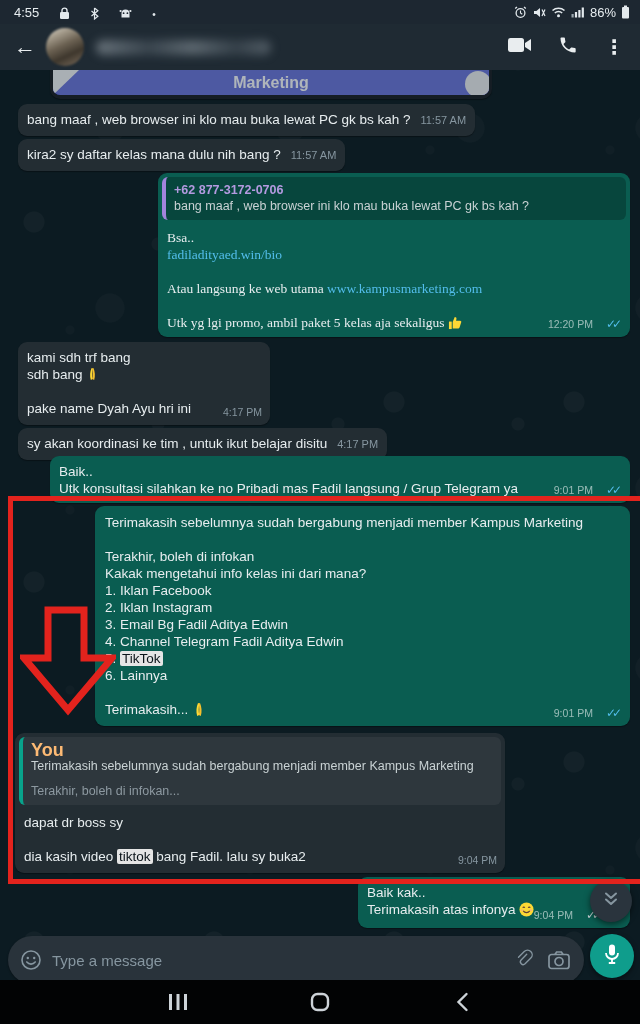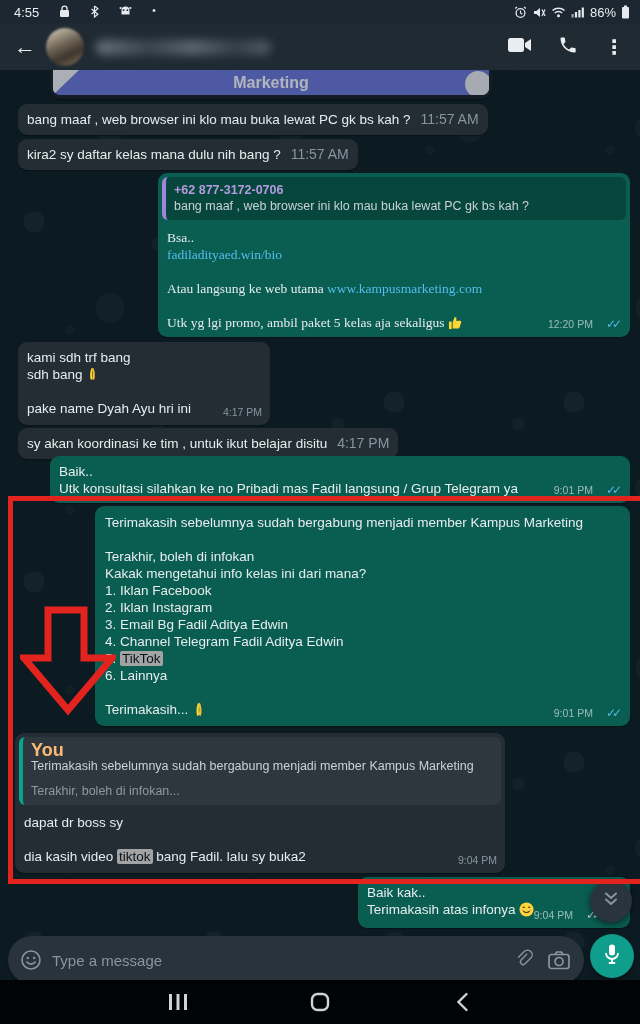--- a/index.html
+++ b/index.html
@@ -8,56 +8,56 @@
     background-color:#0c1b22;
     background-image:
       radial-gradient(circle at 34px 42px, rgba(255,255,255,.030) 0 10px, transparent 11px),
       radial-gradient(circle at 110px 128px, rgba(255,255,255,.022) 0 14px, transparent 15px),
       radial-gradient(circle at 158px 64px, rgba(255,255,255,.028) 0 6px, transparent 7px),
       radial-gradient(circle at 70px 150px, rgba(255,255,255,.02) 0 4px, transparent 5px);
     background-size:180px 180px;}
   
   .statusbar{position:absolute;left:0;top:0;width:640px;height:24px;background:#1d2731;
     display:flex;align-items:center;justify-content:space-between;color:#e7edf0;font-size:13px;z-index:3;}
-  .sb-left{display:flex;align-items:flex-start;gap:20px;padding-left:14px;}
+  .sb-left{display:flex;align-items:flex-end;gap:20px;padding-left:14px;}
   .sb-right{display:flex;align-items:center;gap:5px;padding-right:10px;}
   .sb-ico{display:inline-flex;align-items:center;}
   
   .header{position:absolute;left:0;top:24px;width:640px;height:46px;background:#1f2a33;
     display:flex;align-items:center;z-index:3;}
   .back{color:#e9edef;font-size:22px;padding:0 8px 0 14px;line-height:46px;}
   .avatar{width:38px;height:38px;border-radius:50%;margin-left:2px;
     background:linear-gradient(155deg,#d8d2c8 0%,#a39a8a 22%,#6b6152 45%,#3e372d 68%,#7d6e5e 100%);
     filter:blur(1px);flex:0 0 auto;}
   .cname{width:175px;height:15px;border-radius:8px;margin-left:12px;
     background:linear-gradient(90deg,rgba(165,175,182,.55),rgba(120,132,142,.30) 30%,rgba(152,163,170,.50) 55%,rgba(112,124,133,.28) 80%,rgba(142,153,161,.45));
     filter:blur(5px);}
   .h-icons{margin-left:auto;display:flex;align-items:center;gap:26px;padding-right:16px;color:#e9edef;}
   .menu-dots{font-size:20px;font-weight:bold;letter-spacing:0;}
   
   .msg{position:absolute;border-radius:9px;color:#e7edef;font-size:13.5px;line-height:17px;z-index:1;}
   .msg .body{padding:7px 9px;}
   .in{background:#232d33;box-shadow:0 1px 1px rgba(0,0,0,.35);}
   .out{background:#0a5d51;box-shadow:0 1px 1px rgba(0,0,0,.35);}
   .fit{width:-moz-fit-content;width:fit-content;max-width:500px;}
-  .time-inline{font-size:14px;color:#8696a0;margin-left:10px;white-space:nowrap;}
+  .time-inline{font-size:11px;color:#8696a0;margin-left:10px;white-space:nowrap;}
   .meta{position:absolute;right:8px;bottom:4px;font-size:10.5px;color:rgba(255,255,255,.58);white-space:nowrap;display:flex;align-items:center;gap:13px;}
   .meta.gray{color:#8696a0;}
   .checks{color:#53bdeb;font-size:12px;letter-spacing:-4px;padding-right:4px;font-weight:bold;}
   .checks.single{color:#c3cbd0;}
   .blank{height:17px;}
   .link{color:#53bdeb;}
   .quote{border-radius:6px;padding:5px 8px 6px 8px;margin:4px 4px 2px 4px;font-size:12.5px;line-height:16px;}
   .q-purple{background:rgba(0,0,0,.24);border-left:4px solid #a284dd;}
   .q-teal{background:rgba(255,255,255,.05);border-left:4px solid #08a38b;}
   .q-name-purple{color:#b49ae0;font-weight:bold;font-size:12.5px;}
   .q-name-teal{color:#fdba74;font-weight:bold;font-size:18px;}
   .q-text{color:#c9d2d4;}
   .q-dim{color:#8d99a1;}
-  .hl{background:#a3a3a3;color:#0b141a;border-radius:2px;padding:0 2px;}
+  .hl{background:#e5e5e5;color:#0b141a;border-radius:2px;padding:0 2px;}
   
   .imgmsg{position:absolute;left:50px;top:64px;width:436px;background:#151d24;border-radius:0 0 10px 10px;padding:6px 3px 4px 3px;z-index:1;box-shadow:0 1px 1px rgba(0,0,0,.35);}
   .banner{position:relative;height:25px;background:#2733c9;border-radius:0 0 7px 7px;display:flex;align-items:center;justify-content:center;overflow:hidden;}
   .banner-label{color:#fff;font-weight:bold;font-size:16px;}
   .wedge{position:absolute;left:0;top:0;width:0;height:0;border-top:25px solid #f2f2f2;border-right:26px solid transparent;}
   .img-meta{position:absolute;right:8px;top:4px;display:flex;align-items:center;height:18px;}
   .img-meta .circ{position:absolute;right:-10px;top:-3px;width:26px;height:26px;border-radius:50%;background:#e8e8e8;}
   .img-meta .pill{position:relative;background:rgba(110,120,130,.55);border-radius:9px;padding:2px 8px;color:#fff;font-size:10px;}
   
   .fab{position:absolute;left:590px;top:880px;width:42px;height:42px;border-radius:50%;background:#2a343d;z-index:4;

